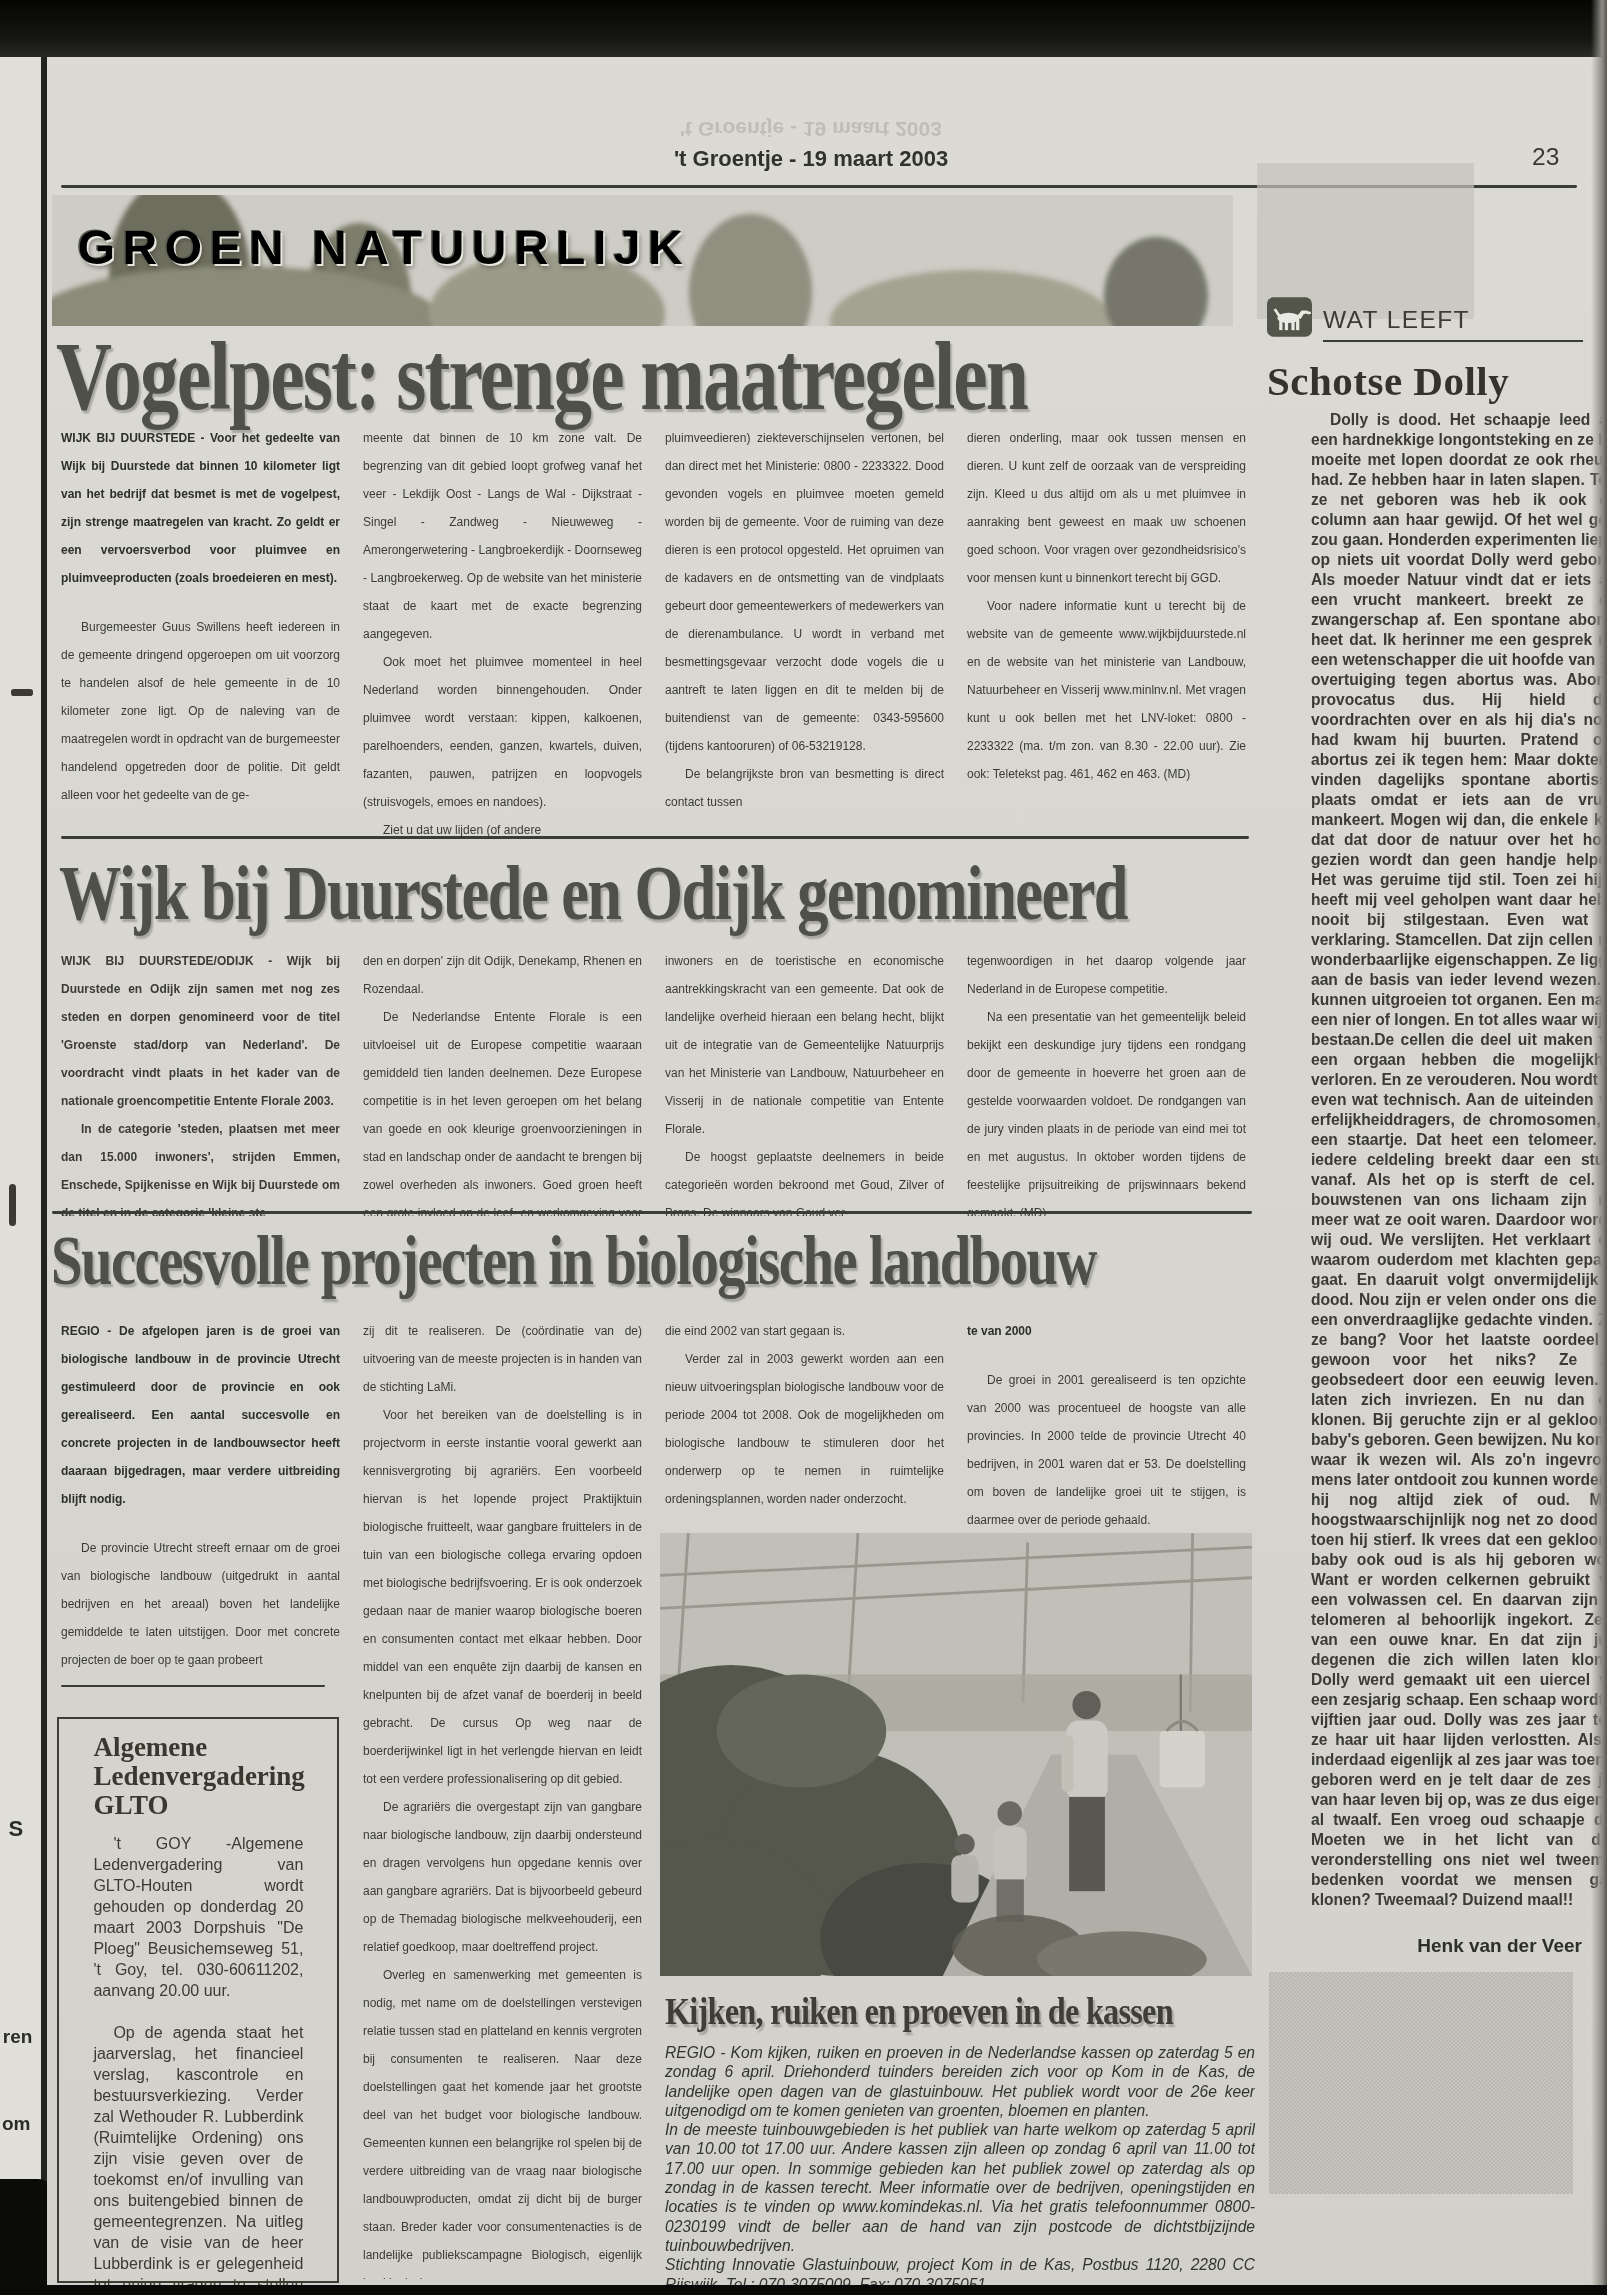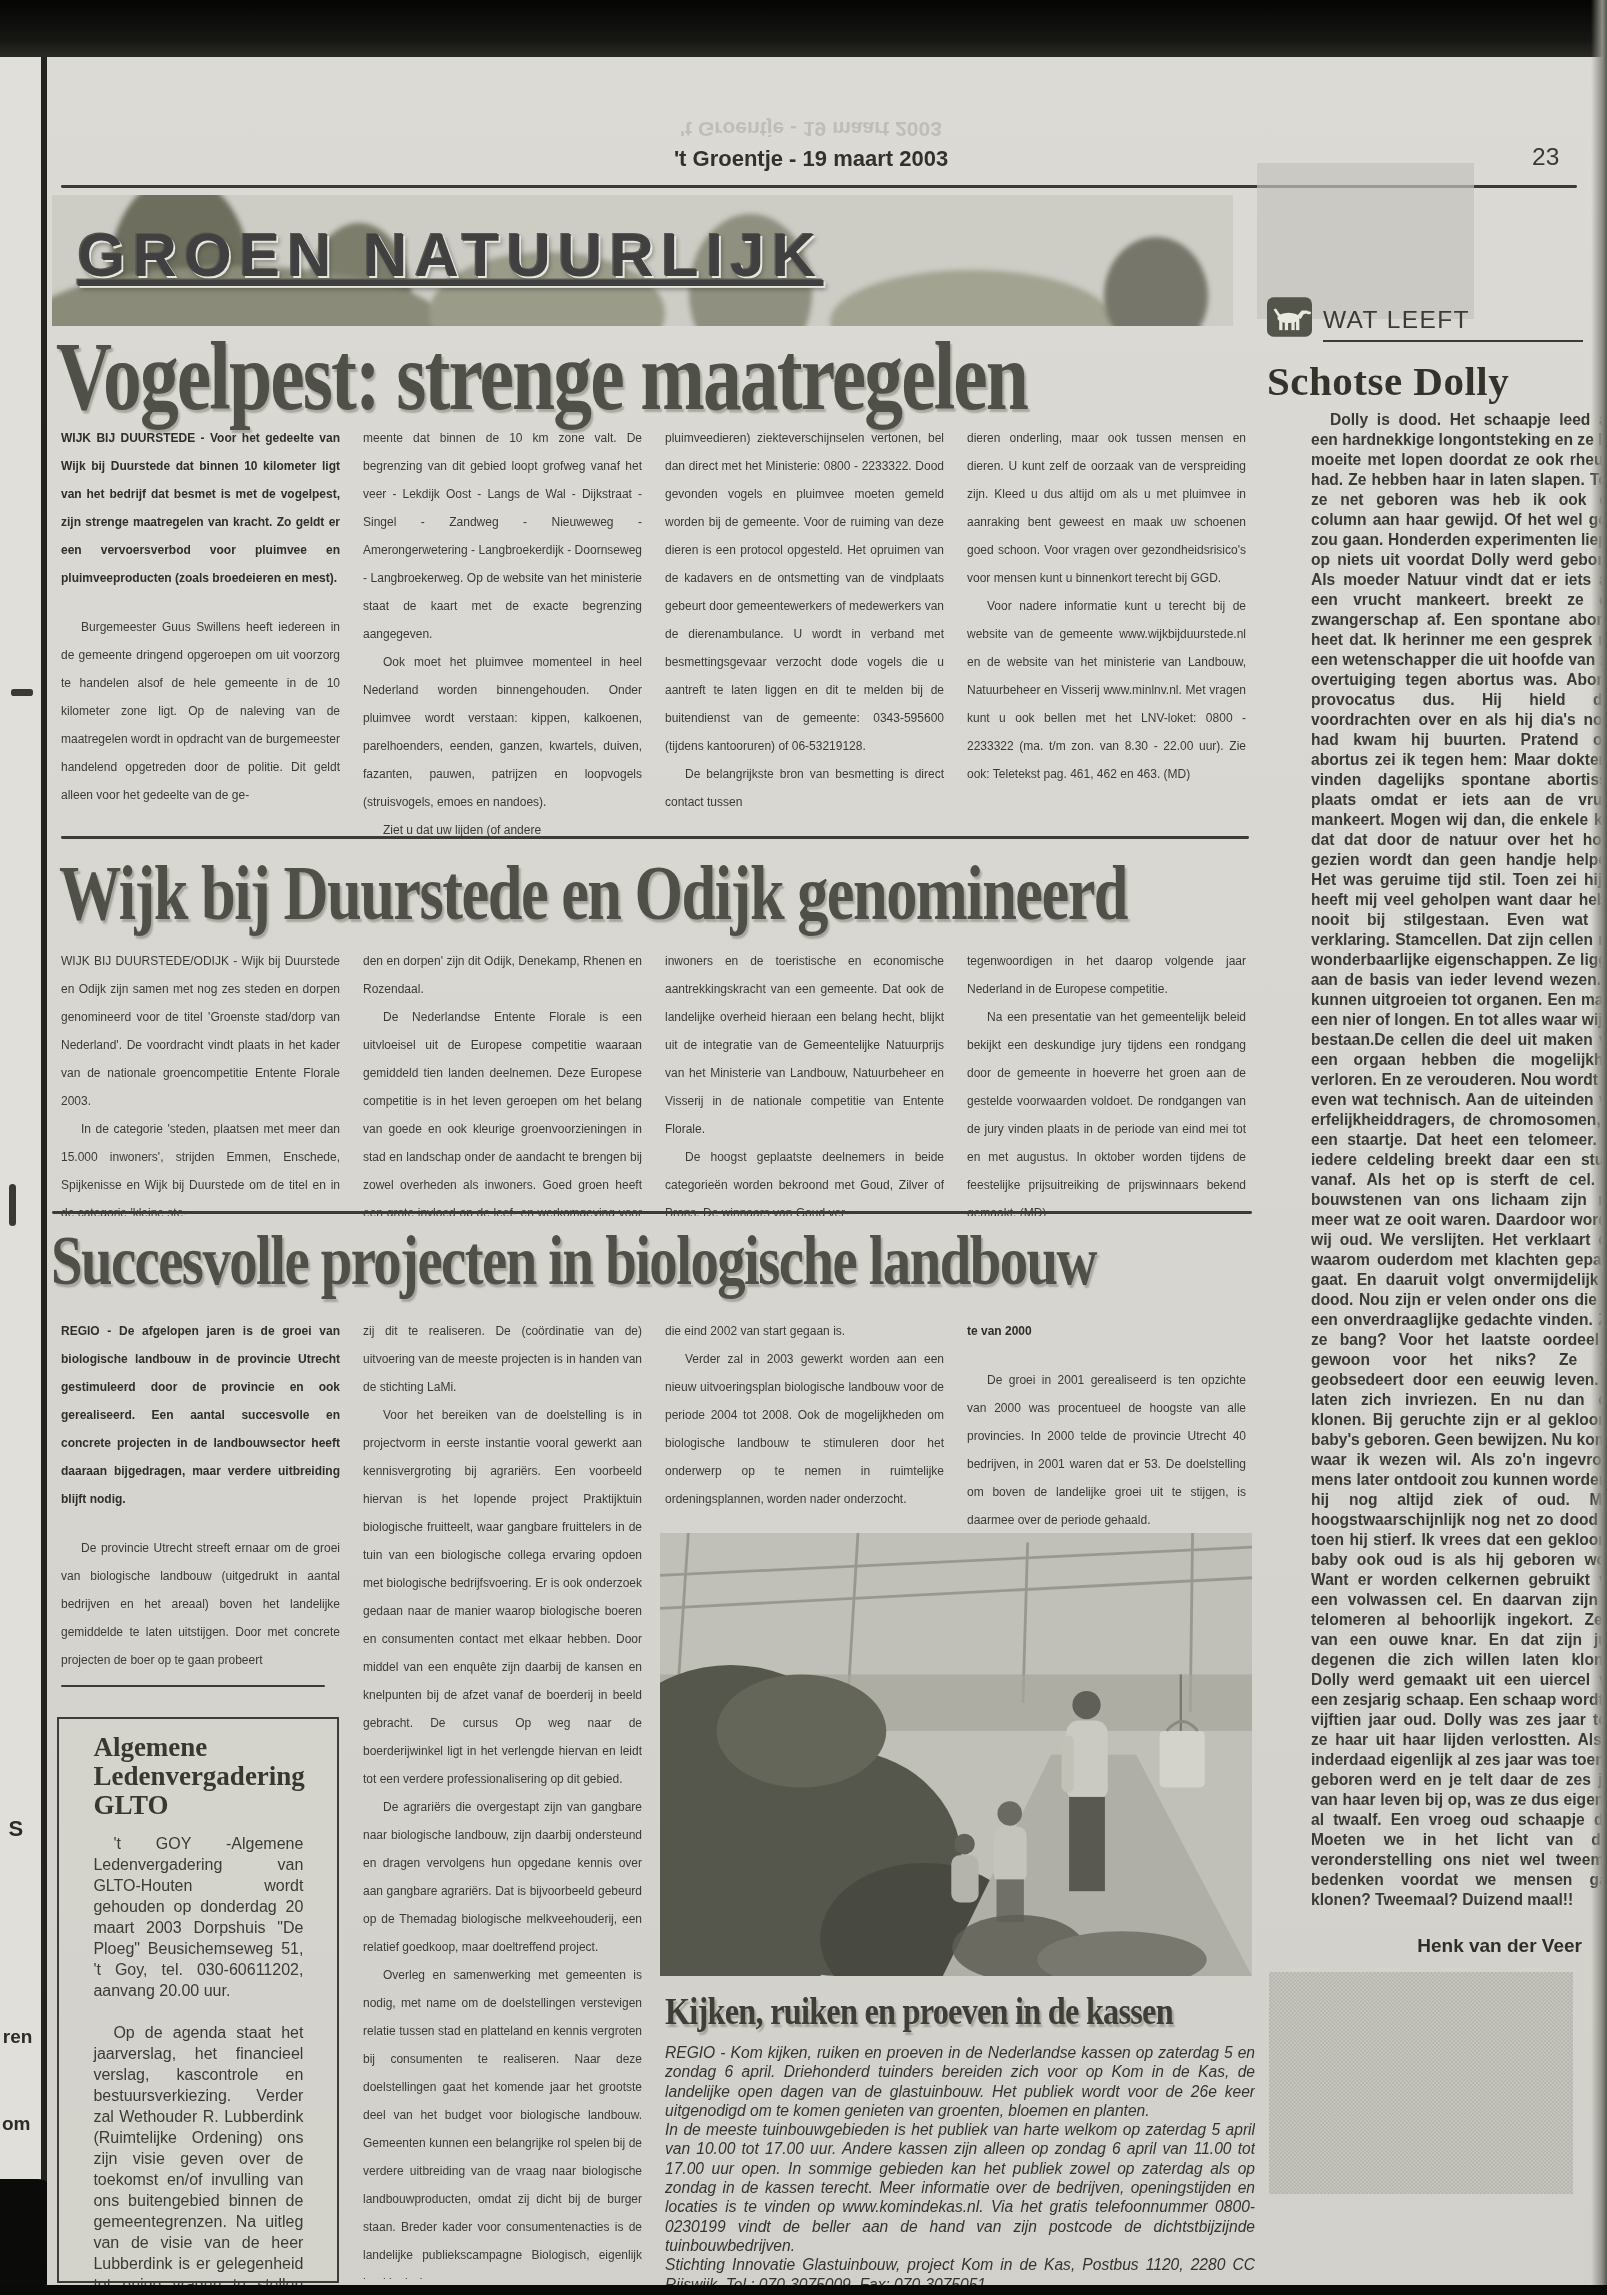--- a/index.html
+++ b/index.html
@@ -20,23 +20,23 @@
   
   .ghost{position:absolute;left:0;top:60px;width:1528px;text-align:center;font-size:21px;font-weight:bold;
          color:#8b8a82;opacity:.35;transform:scaleY(-1);filter:blur(0.5px);}
   .header-title{position:absolute;left:0;top:89px;width:1528px;text-align:center;font-size:22px;font-weight:bold;color:#32322c;}
   .page-number{position:absolute;left:1485px;top:86px;width:66px;font-size:24.5px;color:#3a3a33;}
   .rule{position:absolute;background:#3c3c36;border-radius:1.4px;}
   #bleed-rect{position:absolute;left:1210px;top:106px;width:217px;height:156px;background:#c3c2bc;opacity:.7;}
   
   #banner{position:absolute;left:4.7px;top:138px;width:1181px;height:131px;background:#cdccc5;overflow:hidden;}
   #banner .blob{position:absolute;border-radius:50%;filter:blur(2.4px);}
-  #banner .btext{position:absolute;left:26px;top:24.5px;font-size:61px;font-weight:bold;letter-spacing:7.5px;
-       color:#404040;white-space:nowrap;
-       text-shadow:1.9px 1.9px 0 #e6e5de,-1.4px -1.4px 0 #585950,2.8px 3.8px 4.7px rgba(60,60,52,.45);text-decoration:underline;}
+  #banner .btext{position:absolute;left:26px;top:24.5px;font-size:48px;font-weight:bold;letter-spacing:7.5px;
+       color:#000000;white-space:nowrap;
+       text-shadow:1.9px 1.9px 0 #e6e5de,-1.4px -1.4px 0 #585950,2.8px 3.8px 4.7px rgba(60,60,52,.45);}
   
   .headline{position:absolute;font-family:"Liberation Serif",serif;font-weight:bold;color:#4f5048;
             white-space:nowrap;transform-origin:left top;text-shadow:2.4px 2.8px 1.9px rgba(55,55,48,.30);}
   #h1{left:9.4px;top:264px;font-size:97px;letter-spacing:-2.4px;transform:scaleX(.80);}
   #h2{left:11.8px;top:791px;font-size:78px;letter-spacing:-1.9px;transform:scaleX(.80);}
   #h3{left:3.8px;top:1164px;font-size:70px;letter-spacing:-1.9px;transform:scaleX(.81);}
   
   .col{position:absolute;width:279px;font-size:12px;line-height:28px;text-align:justify;overflow:hidden;color:#3b3b34;}
   .col p{margin:0;}
   .ind{text-indent:20px;}
@@ -121,21 +121,21 @@
       <p class="ind">De belangrijkste bron van besmetting is direct contact tussen</p>
     </section>
     <section class="col" style="left:920px;top:367px;height:419px;">
       <p>dieren onderling, maar ook tussen mensen en dieren. U kunt zelf de oorzaak van de verspreiding zijn. Kleed u dus altijd om als u met pluimvee in aanraking bent geweest en maak uw schoenen goed schoon. Voor vragen over gezondheidsrisico's voor mensen kunt u binnenkort terecht bij GGD.</p>
       <p class="ind">Voor nadere informatie kunt u terecht bij de website van de gemeente www.wijkbijduurstede.nl en de website van het ministerie van Landbouw, Natuurbeheer en Visserij www.minlnv.nl. Met vragen kunt u ook bellen met het LNV-loket: 0800 - 2233322 (ma. t/m zon. van 8.30 - 22.00 uur). Zie ook: Teletekst pag. 461, 462 en 463. (MD)</p>
     </section>
 
     <div class="rule" style="left:14px;top:779px;width:1188px;height:2.8px;"></div>
     <div id="h2" class="headline">Wijk bij Duurstede en Odijk genomineerd</div>
 
-    <section class="col" style="left:14px;top:890px;height:269px;">
+    <section class="col" style="left:14px;top:890px;height:269px;font-weight:bold;">
       <p>WIJK BIJ DUURSTEDE/ODIJK - Wijk bij Duurstede en Odijk zijn samen met nog zes steden en dorpen genomineerd voor de titel 'Groenste stad/dorp van Nederland'. De voordracht vindt plaats in het kader van de nationale groencompetitie Entente Florale 2003.</p>
       <p class="ind">In de categorie 'steden, plaatsen met meer dan 15.000 inwoners', strijden Emmen, Enschede, Spijkenisse en Wijk bij Duurstede om de titel en in de categorie 'kleine ste-</p>
     </section>
     <section class="col" style="left:316px;top:890px;height:269px;">
       <p>den en dorpen' zijn dit Odijk, Denekamp, Rhenen en Rozendaal.</p>
       <p class="ind">De Nederlandse Entente Florale is een uitvloeisel uit de Europese competitie waaraan gemiddeld tien landen deelnemen. Deze Europese competitie is in het leven geroepen om het belang van goede en ook kleurige groenvoorzieningen in stad en landschap onder de aandacht te brengen bij zowel overheden als inwoners. Goed groen heeft een grote invloed op de leef- en werkomgeving voor de</p>
     </section>
     <section class="col" style="left:618px;top:890px;height:269px;">
       <p>inwoners en de toeristische en economische aantrekkingskracht van een gemeente. Dat ook de landelijke overheid hieraan een belang hecht, blijkt uit de integratie van de Gemeentelijke Natuurprijs van het Ministerie van Landbouw, Natuurbeheer en Visserij in de nationale competitie van Entente Florale.</p>
       <p class="ind">De hoogst geplaatste deelnemers in beide categorieën worden bekroond met Goud, Zilver of Brons. De winnaars van Goud ver-</p>

